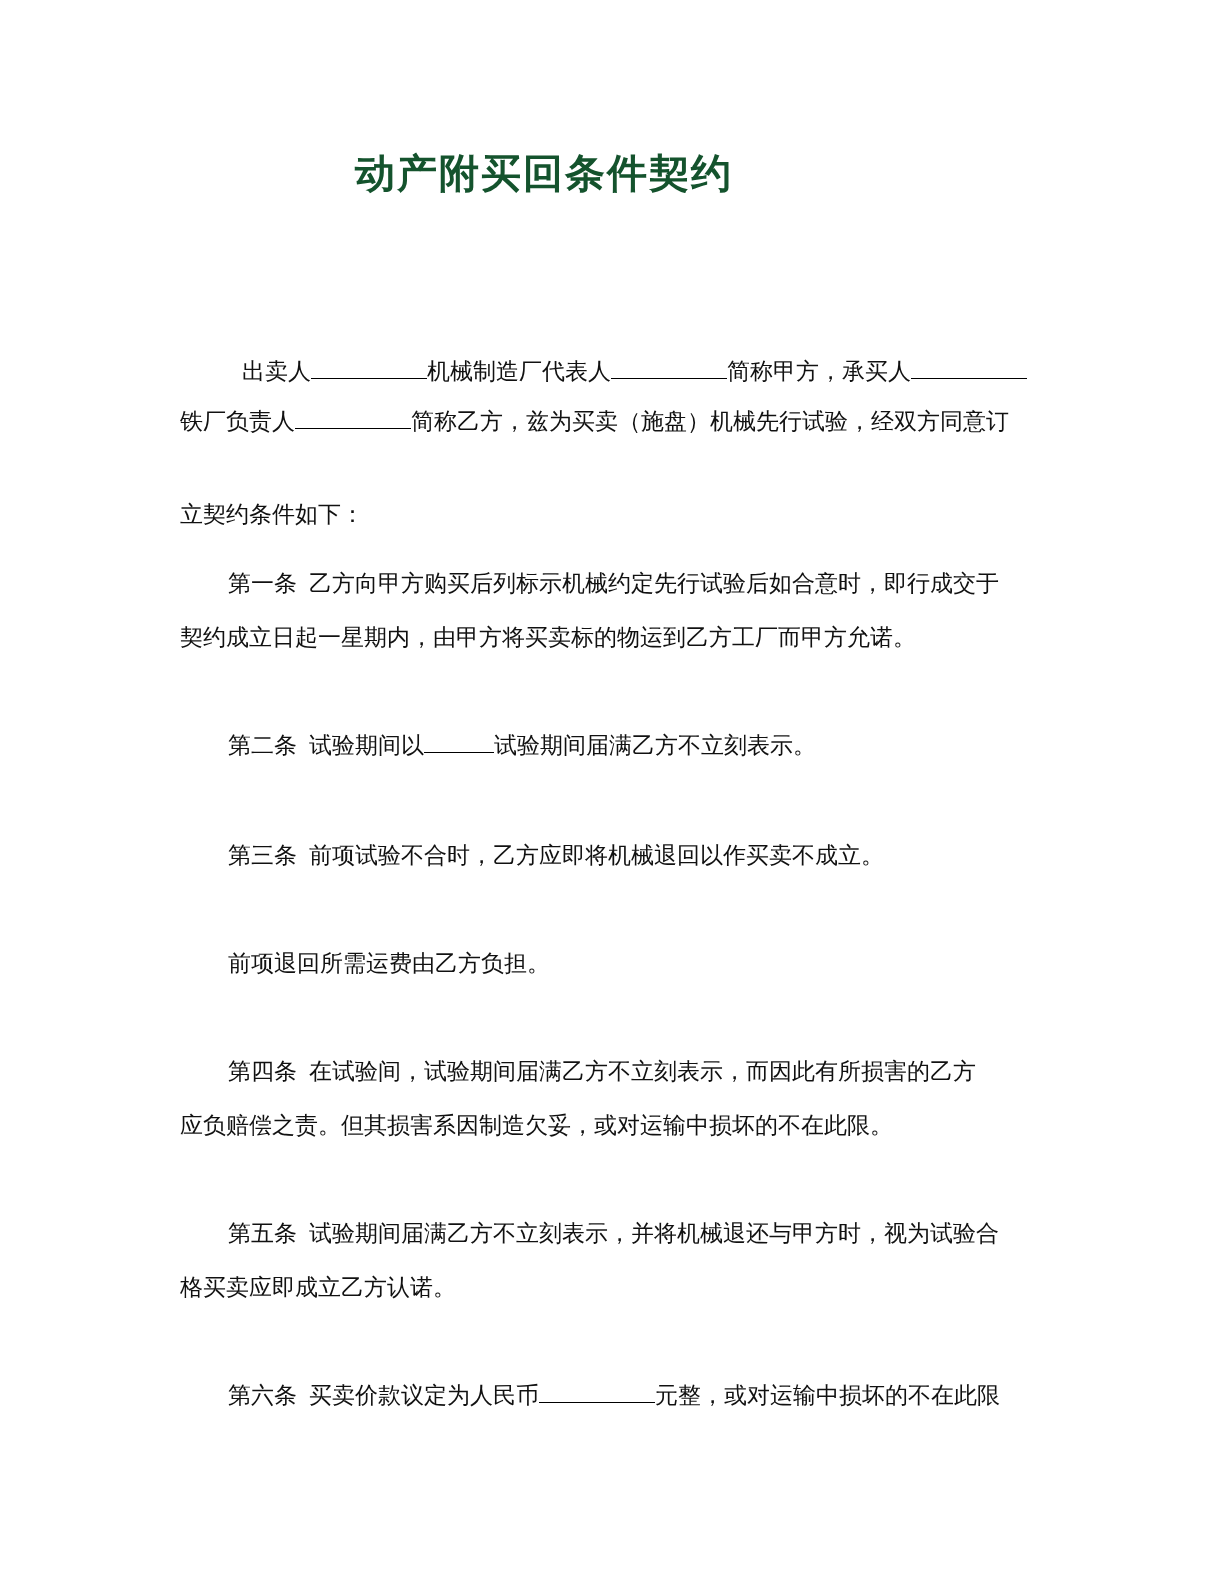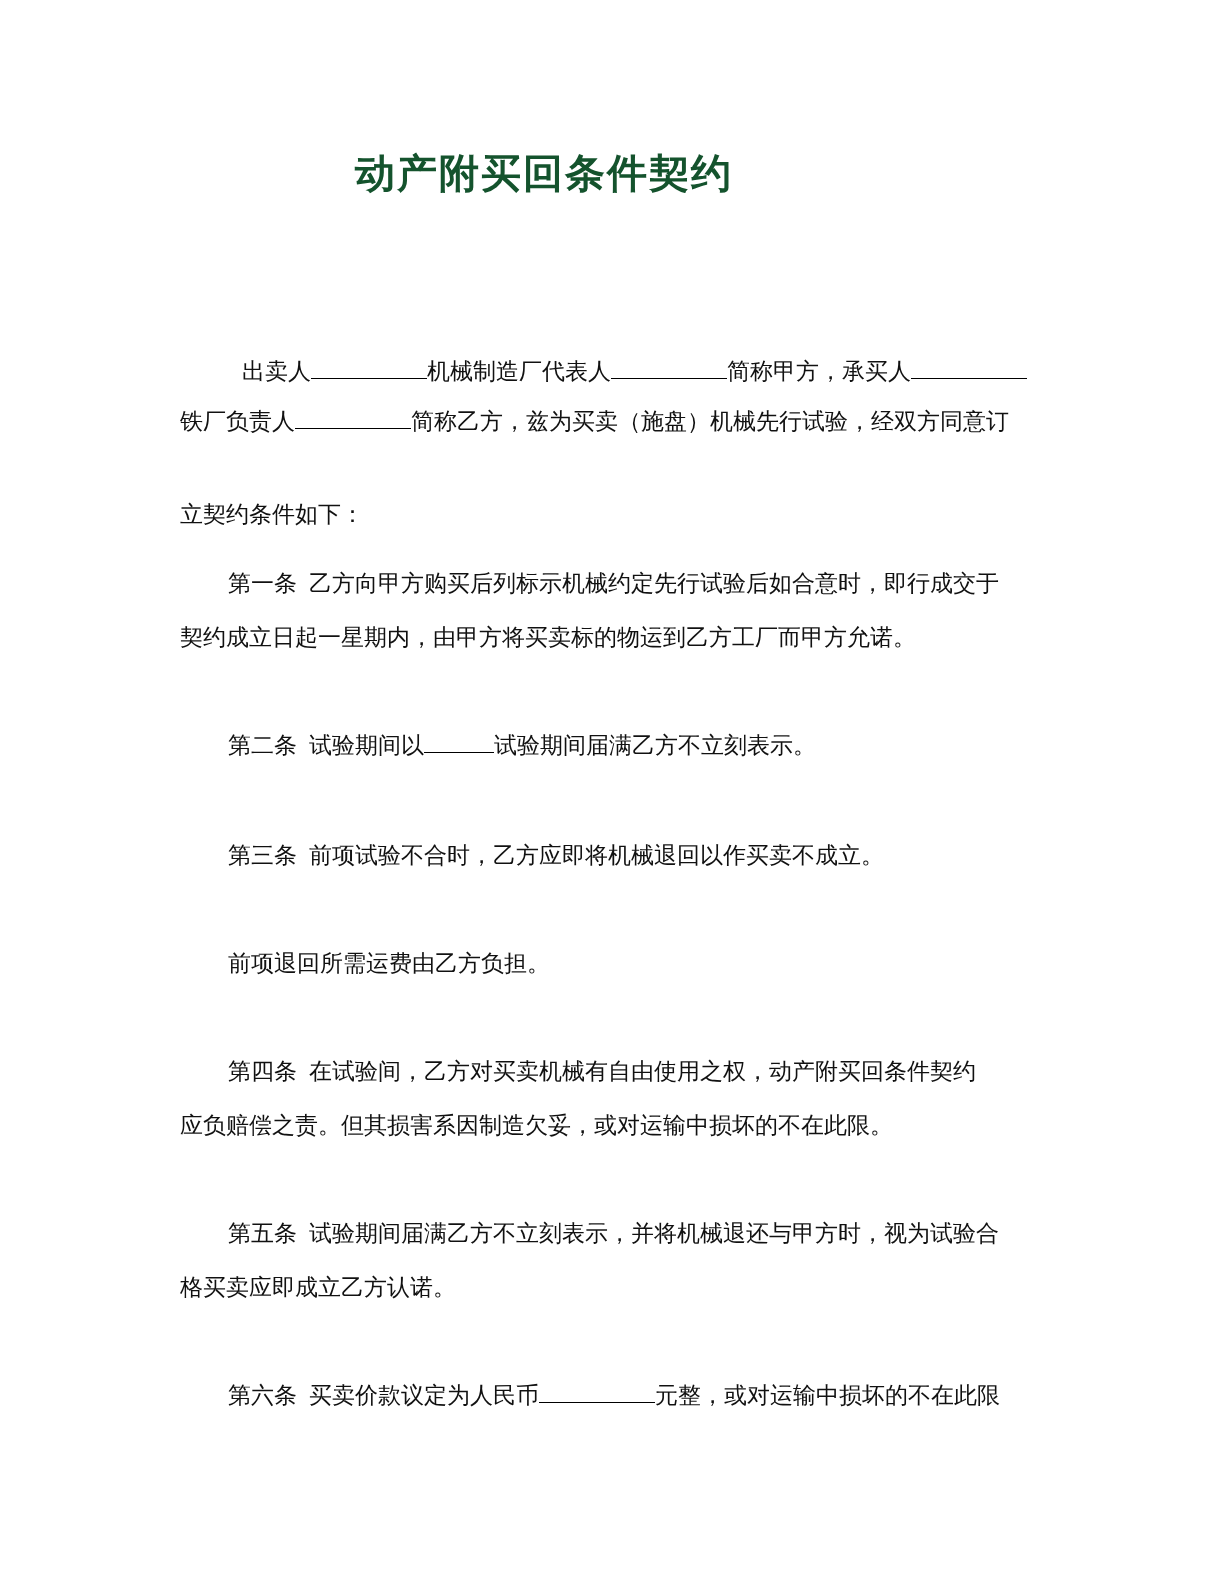--- a/index.html
+++ b/index.html
@@ -36,21 +36,21 @@
 <div class="line ind" style="top:730px;">
   <span>第二条</span><span class="sp"></span><span>试验期间以</span><span class="blank b6"></span><span>试验期间届满乙方不立刻表示。</span>
 </div>
 
 <div class="line ind" style="top:840px;">
   <span>第三条</span><span class="sp"></span><span>前项试验不合时，乙方应即将机械退回以作买卖不成立。</span>
 </div>
 <div class="line ind" style="top:948px;">前项退回所需运费由乙方负担。</div>
 
 <div class="line ind" style="top:1056px;">
-  <span>第四条</span><span class="sp"></span><span>在试验间，乙方对买卖机械有自由使用之权，动产附买回条件契约</span>
+  <span>第四条</span><span class="sp"></span><span>在试验间，试验期间届满乙方不立刻表示，而因此有所损害的乙方</span>
 </div>
 <div class="line" style="top:1110px;">应负赔偿之责。但其损害系因制造欠妥，或对运输中损坏的不在此限。</div>
 
 <div class="line ind" style="top:1218px;">
   <span>第五条</span><span class="sp"></span><span>试验期间届满乙方不立刻表示，并将机械退还与甲方时，视为试验合</span>
 </div>
 <div class="line" style="top:1272px;text-align:right;">格买卖应即成立乙方认诺。</div>
 
 <div class="line ind" style="top:1380px;">
   <span>第六条</span><span class="sp"></span><span>买卖价款议定为人民币</span><span class="blank b10"></span><span>元整，或对运输中损坏的不在此限</span>

